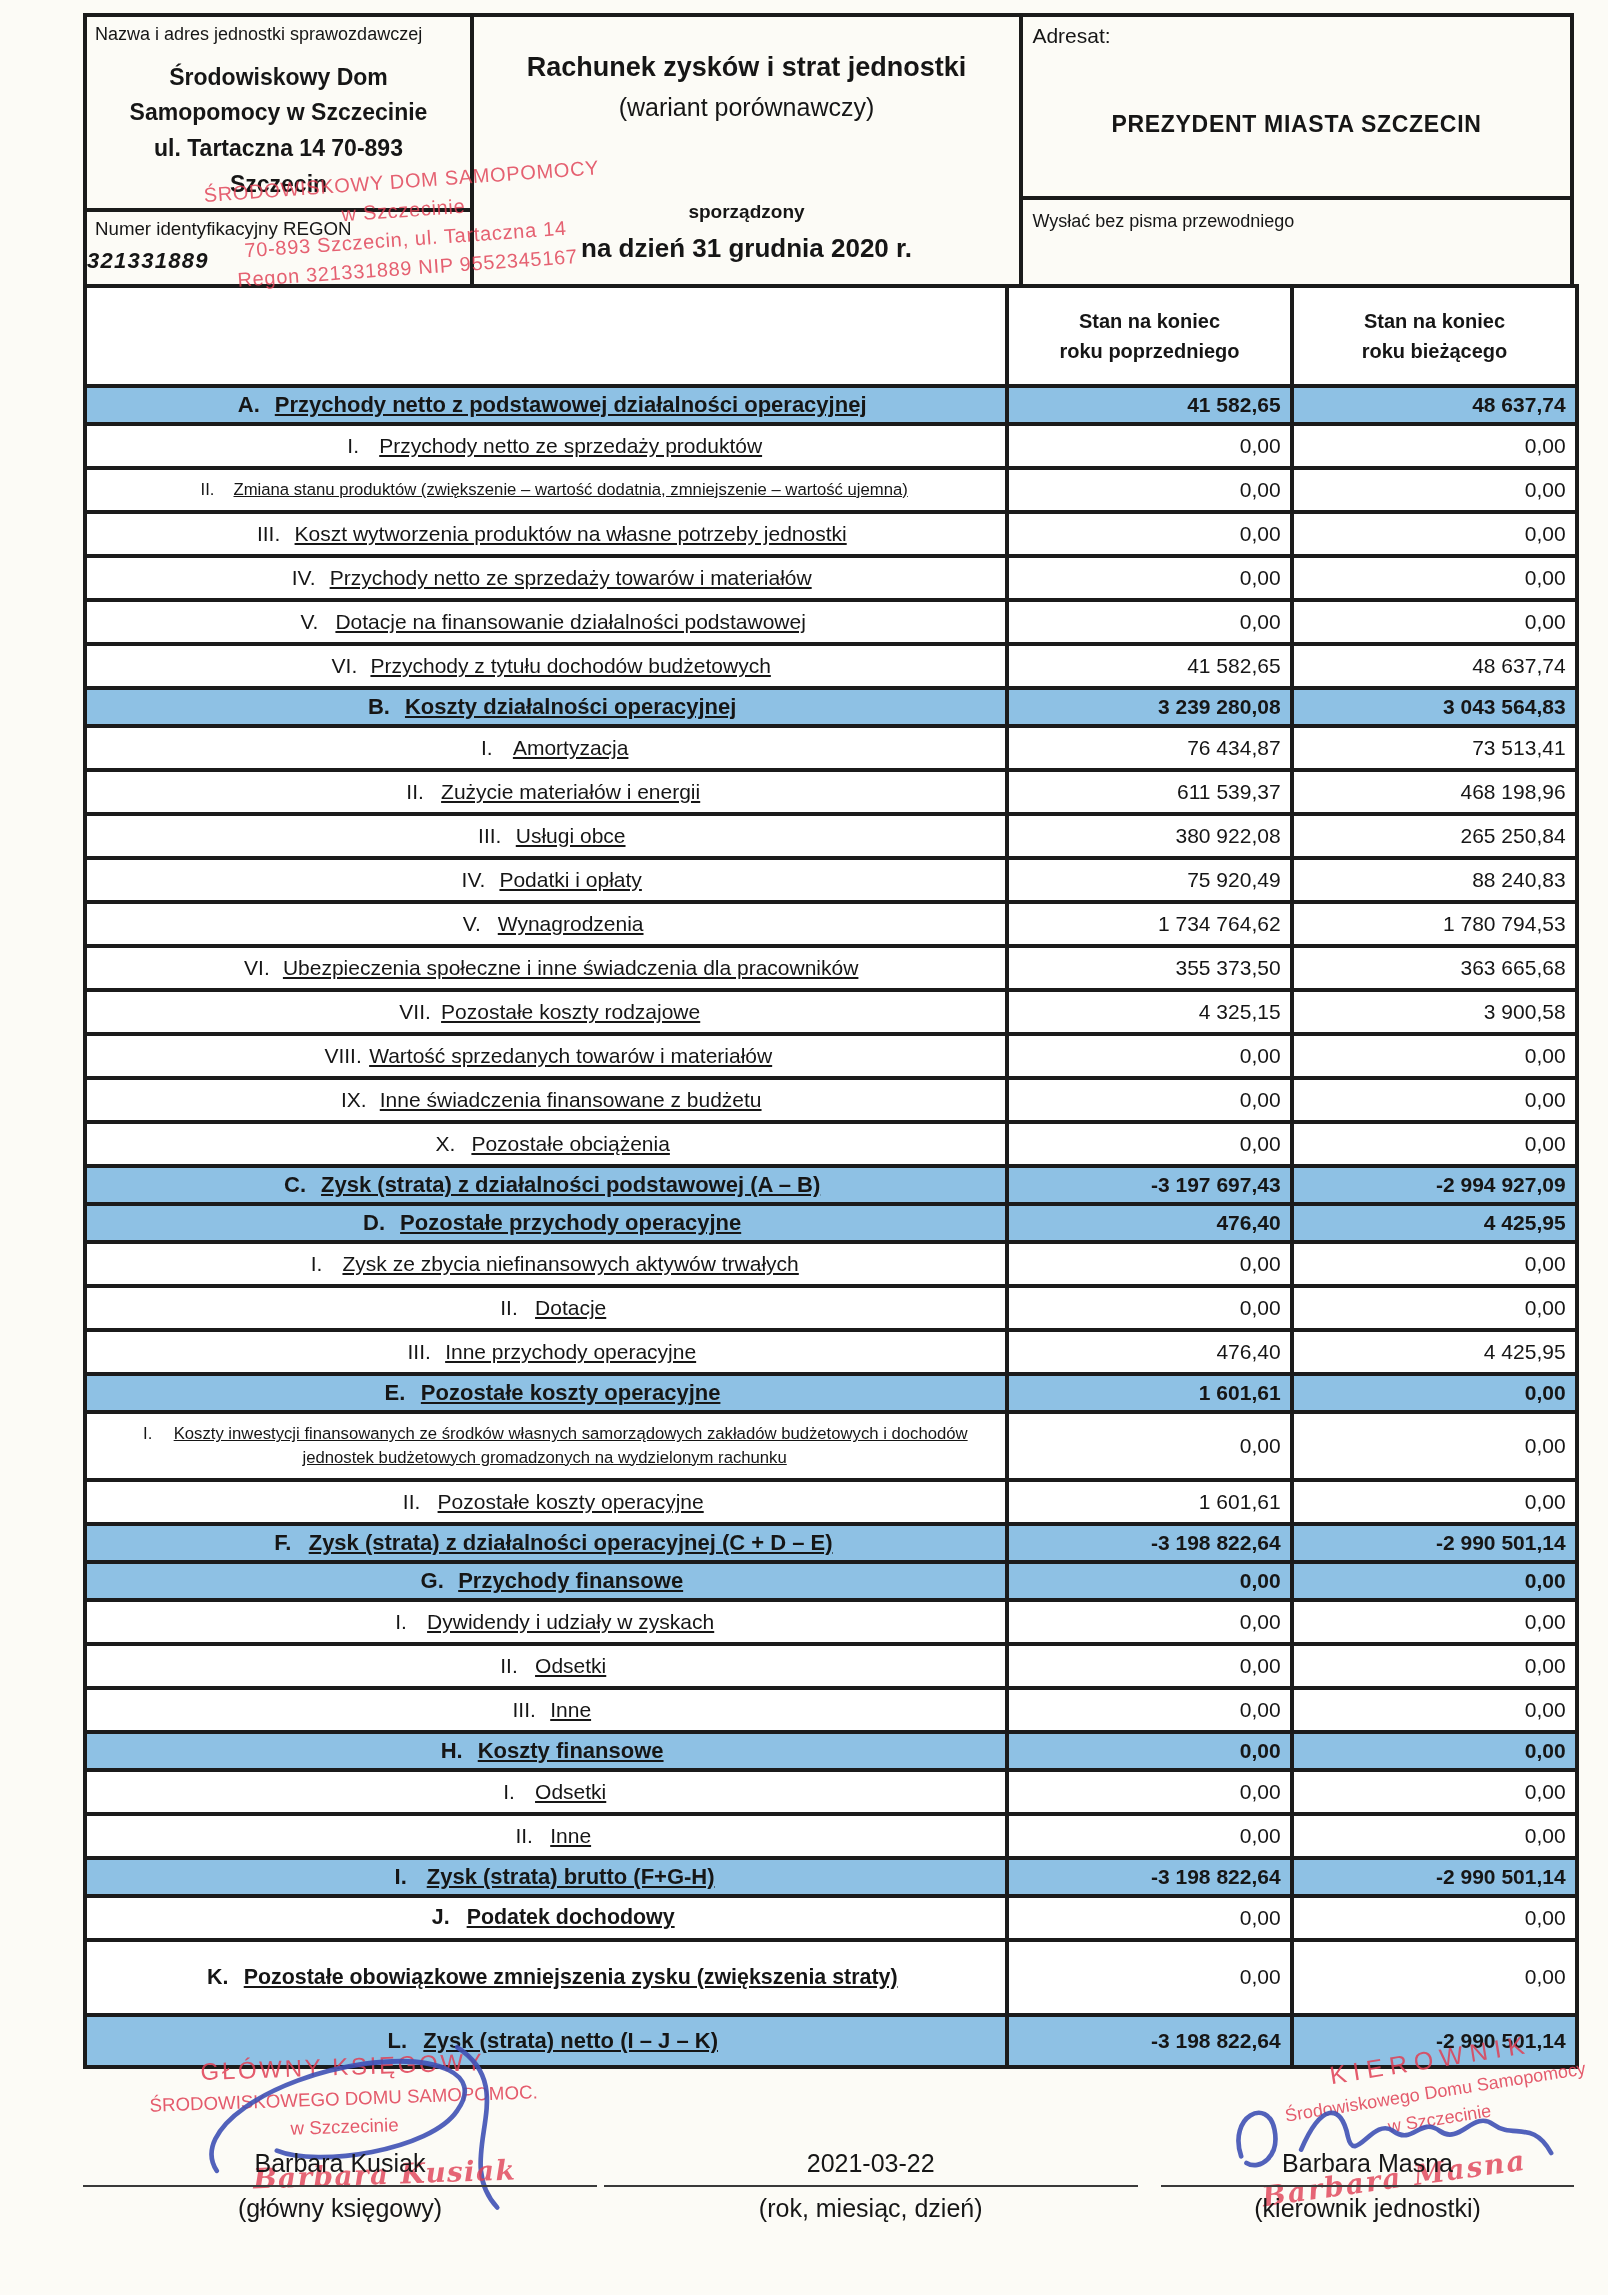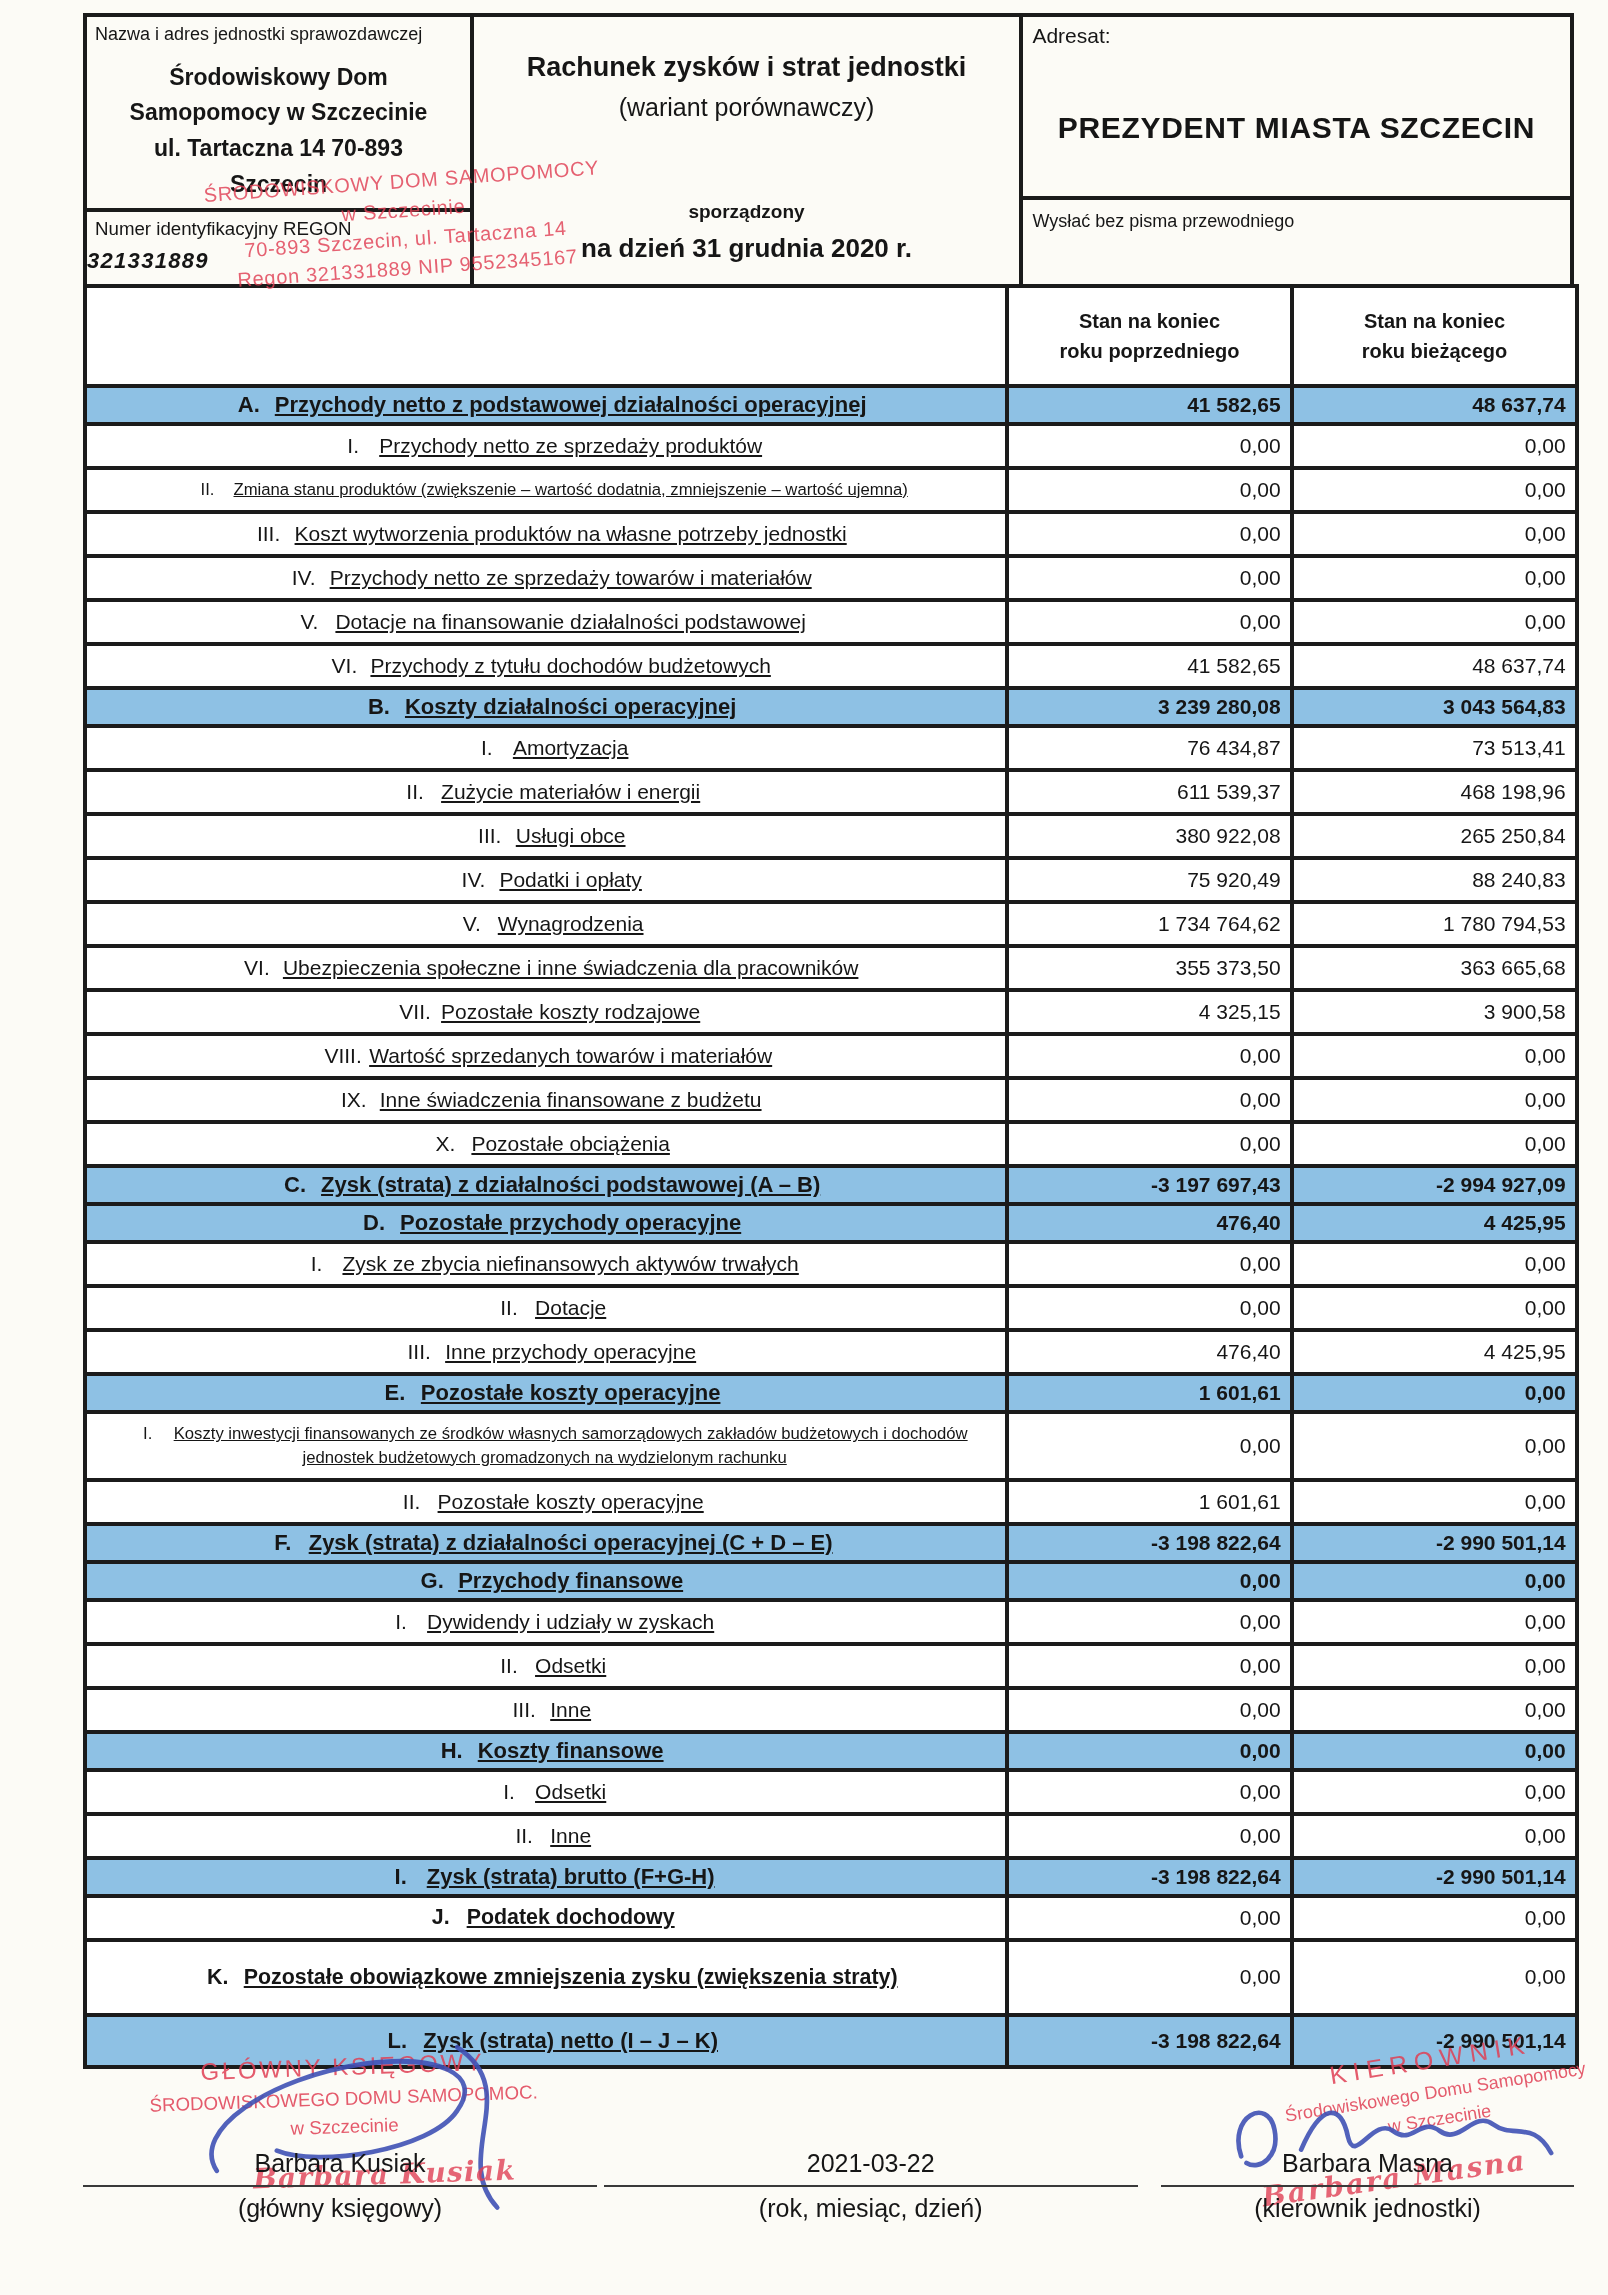--- a/index.html
+++ b/index.html
@@ -31,21 +31,21 @@
   .unit-name{font-size:23px;font-weight:700;text-align:center;white-space:pre-line;line-height:1.55;margin-top:14.7px;}
   .hdr-left-top{height:195px;border-bottom:4.7px solid var(--border);}
   .regon-label{font-size:18.7px;padding:5.3px 0 0 8px;}
   .regon-value{font-size:22px;font-weight:700;font-style:italic;text-align:left;margin-top:8px;letter-spacing:1.3px;}
   .report-title{font-size:27px;font-weight:700;}
   .report-subtitle{font-size:25px;margin-top:9.4px;}
   .report-prepared{font-size:19px;font-weight:700;margin-top:79px;}
   .report-date{font-size:26px;font-weight:700;margin-top:10.7px;}
   .hdr-right-top{height:183px;border-bottom:4.7px solid var(--border);position:relative;}
   .addressee-label{font-size:21px;padding:6.7px 0 0 9.4px;}
-  .addressee{font-size:30px;font-weight:700;text-align:center;margin-top:63px;letter-spacing:0.7px;}
+  .addressee{font-size:23px;font-weight:700;text-align:center;margin-top:63px;letter-spacing:0.7px;}
   .send-note{font-size:18px;padding:10.7px 0 0 9.4px;}
 
   
   .hdr-stamp{
     position:absolute;left:16.7px;top:150px;width:601px;
     color:var(--stamp-red);opacity:.82;
     font-size:20px;line-height:1.45;text-align:center;white-space:pre-line;
     transform:rotate(-4deg);pointer-events:none;letter-spacing:0.7px;
   }
 

